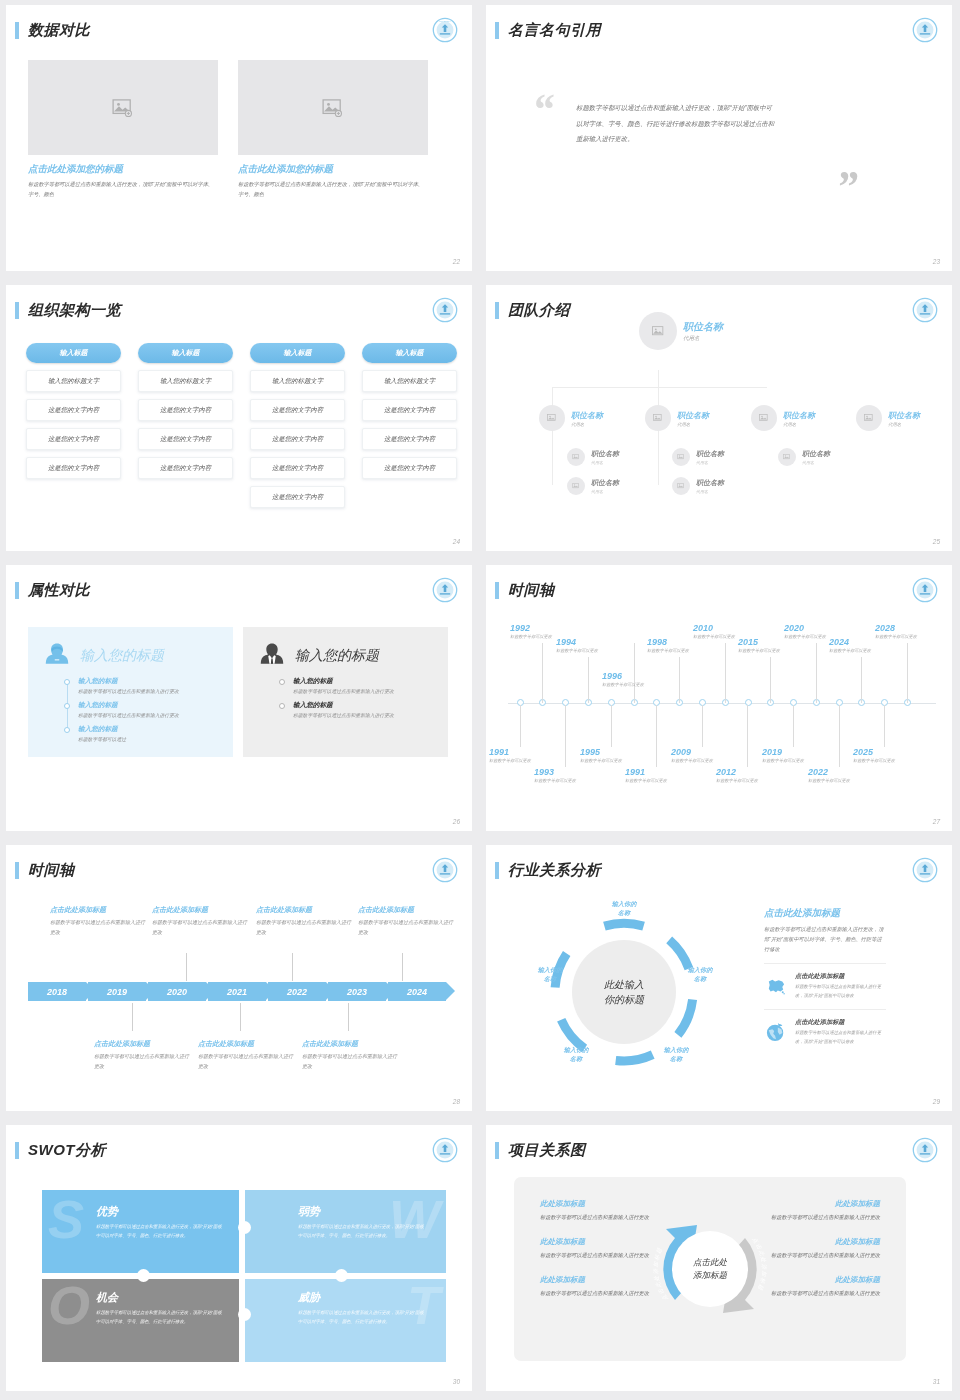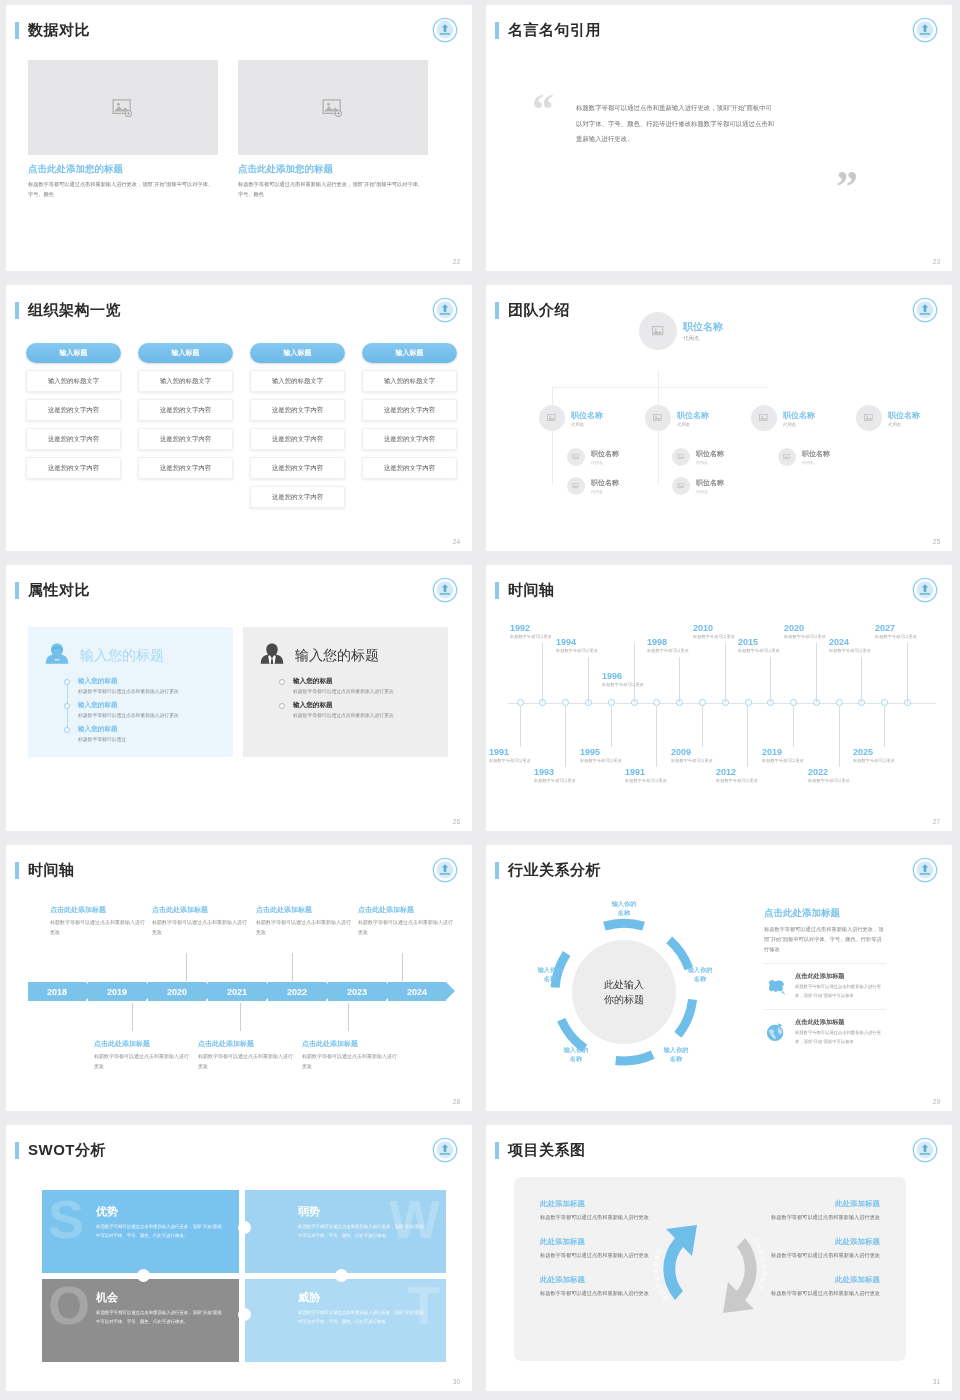--- a/index.html
+++ b/index.html
@@ -2,21 +2,21 @@
 <html><head>
 <meta charset="utf-8">
 <style>
   * { box-sizing: border-box; margin:0; padding:0; }
   html,body { width:960px; height:1400px; }
   body {
     background:#ececee;
     font-family:"Liberation Sans", sans-serif;
     -webkit-font-smoothing:antialiased;
   }
-  .deck { display:grid; grid-template-columns:1fr 1fr; grid-auto-rows:280px; gap:0; width:960px; height:1400px; }
+  .deck { display:grid; grid-template-columns:1fr 1fr; grid-auto-rows:280px; gap:0; width:960px; height:1400px;font-style:italic; }
   .cell { position:relative; padding:4px 8px 6px 4px; }
   .slide-inner {
     position:absolute; left:6px; top:5px; right:8px; bottom:9px;
     background:#ffffff; overflow:hidden;
   }
   
   .sl-title { position:absolute; left:22px; top:16px; font-size:15px; font-weight:bold; color:#2b2b2b; letter-spacing:.5px; }
   .sl-bar { position:absolute; left:9px; top:17px; width:4px; height:17px; background:#8ec9ee; }
   .sl-num { position:absolute; right:12px; bottom:6px; font-size:6.5px; color:#b3b3b3; }
   .logo { position:absolute; right:14px; top:12px; width:26px; height:26px; }
@@ -562,21 +562,21 @@
           </div>
         <div class="tl2-lab" style="left:298px; top:58px;">
             <div class="tl2-y">2020</div>
             <div class="tl2-t">标题数字等都可以更改</div>
           </div>
         <div class="tl2-lab" style="left:343px; top:72px;">
             <div class="tl2-y">2024</div>
             <div class="tl2-t">标题数字等都可以更改</div>
           </div>
         <div class="tl2-lab" style="left:389px; top:58px;">
-            <div class="tl2-y">2027</div>
+            <div class="tl2-y">2028</div>
             <div class="tl2-t">标题数字等都可以更改</div>
           </div>
 
         <div class="tl2-lab" style="left:3px;   top:182px;">
             <div class="tl2-y">1991</div>
             <div class="tl2-t">标题数字等都可以更改</div>
           </div>
         <div class="tl2-lab" style="left:48px;  top:202px;">
             <div class="tl2-y">1993</div>
             <div class="tl2-t">标题数字等都可以更改</div>
@@ -860,19 +860,25 @@
               <path id="arcL" d="M 40 112 A 48 48 0 0 1 40 38" fill="none"></path>
               <path id="arcR" d="M 110 38 A 48 48 0 0 1 110 112" fill="none"></path>
             </defs>
             <g transform="translate(75,75)">
               <path d="M -35 31 A 47 47 0 0 1 -35 -31 L -44 -40 L -13 -44 L -18 -13 L -27 -22 A 35 35 0 0 0 -27 22 Z" fill="#6fbde9"></path>
               <path d="M 35 -31 A 47 47 0 0 1 35 31 L 44 40 L 13 44 L 18 13 L 27 22 A 35 35 0 0 0 27 -22 Z" fill="#c9c9c9"></path>
             </g>
             <text font-size="5.5" fill="#ffffff" letter-spacing="1.2"><textPath href="#arcL" startOffset="12%">点击此处添加标题</textPath></text>
             <text font-size="5.5" fill="#ffffff" letter-spacing="1.2"><textPath href="#arcR" startOffset="12%">点击此处添加标题</textPath></text>
           </svg>
+          <div class="pj-core">
+            <div>
+                <div>点击此处</div>
+                <div>添加标题</div>
+              </div>
+          </div>
         </div>
       </div>
       <div class="sl-num">31</div>
     </div>
   </div>
 
 </div>
 
 </body></html>

